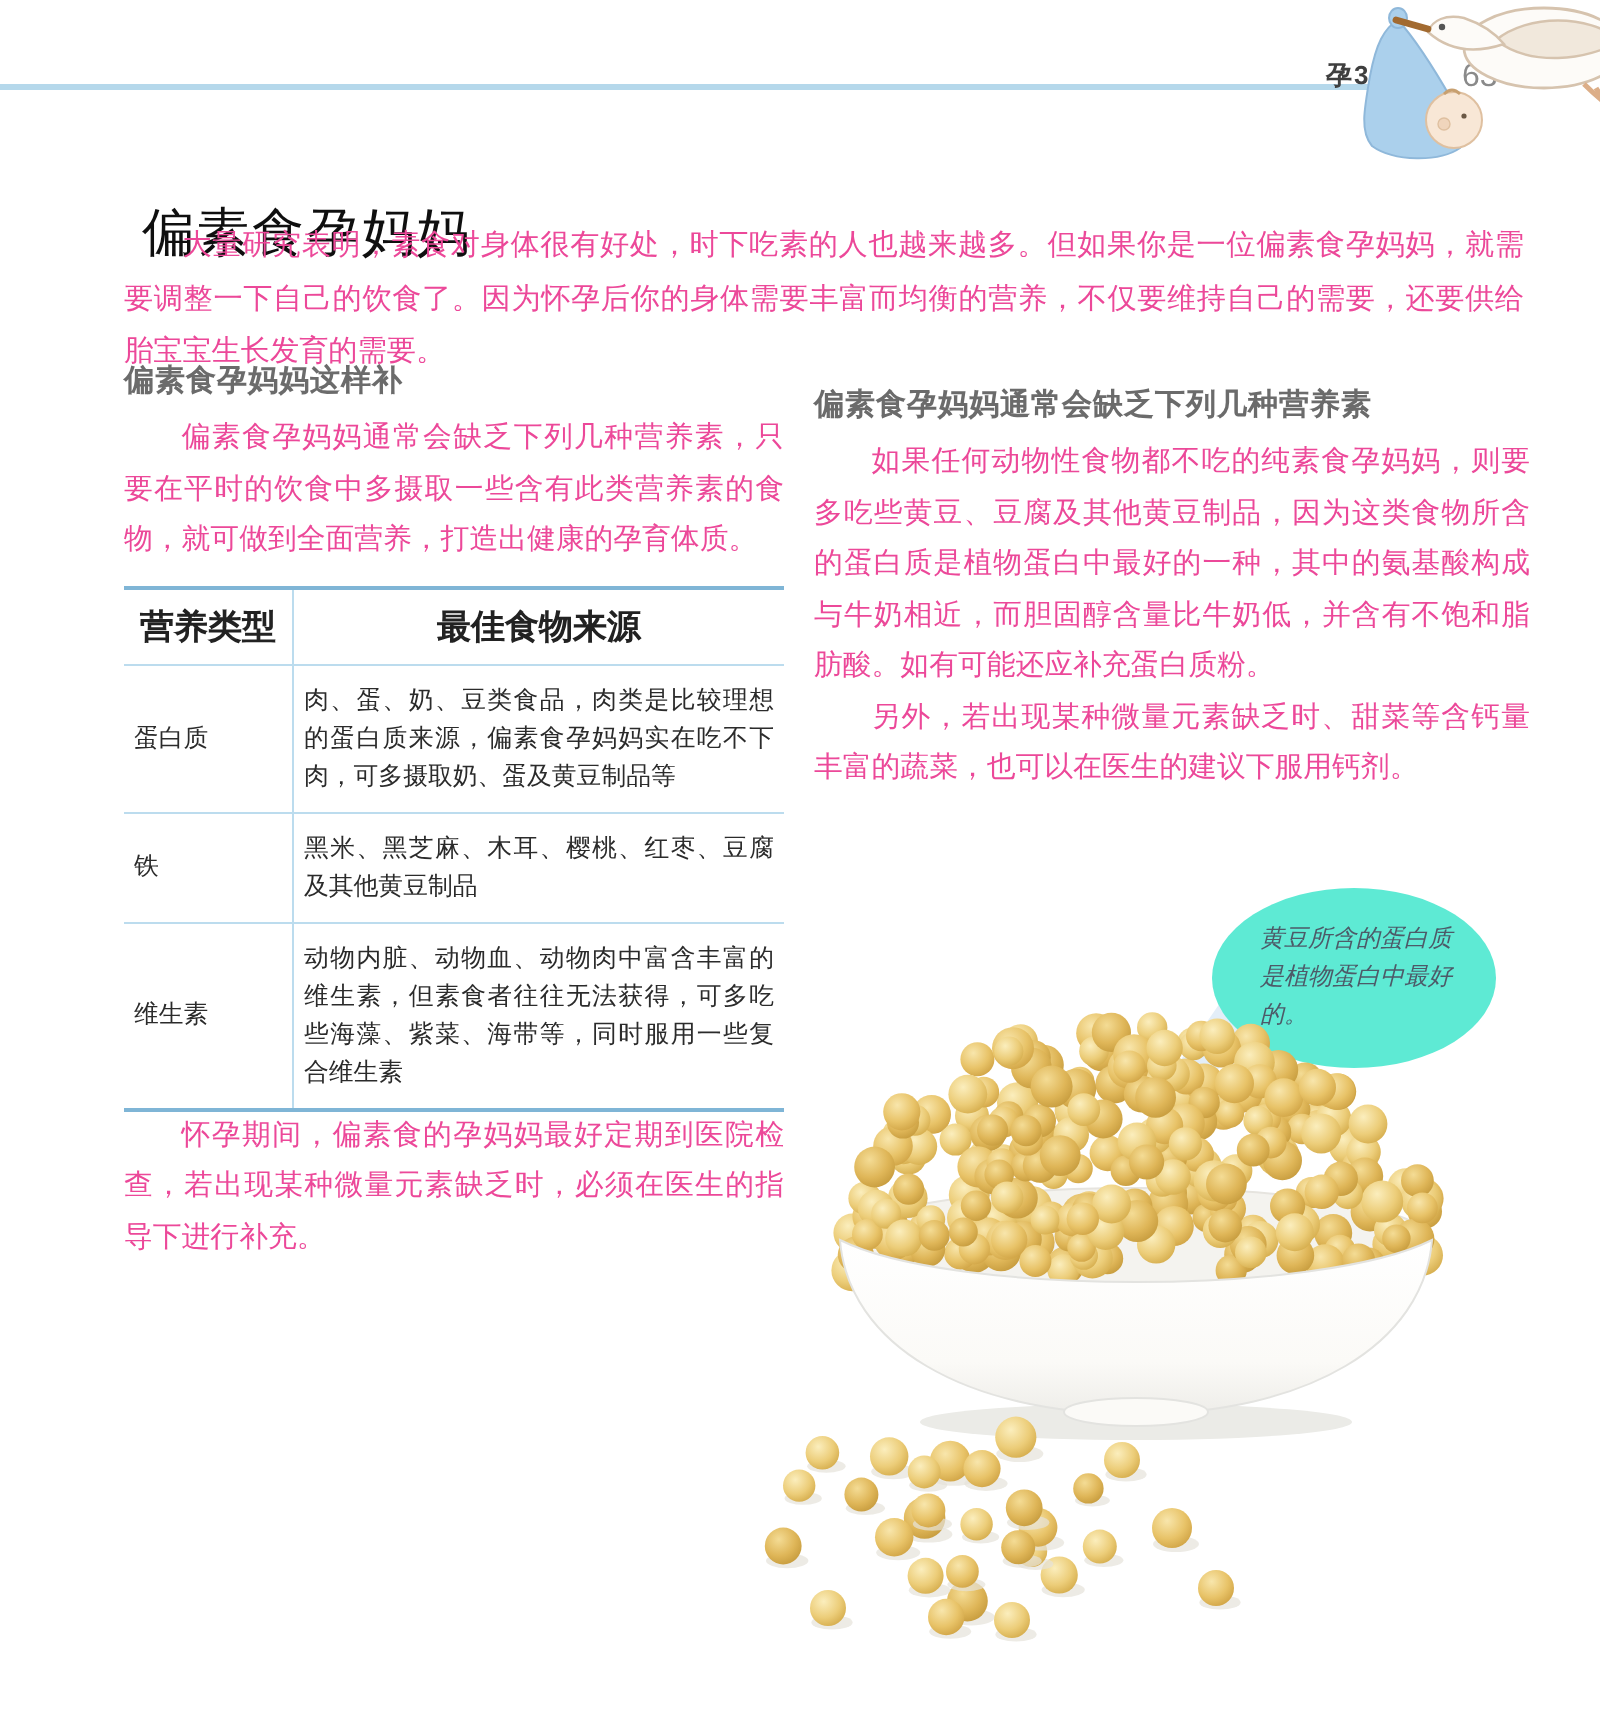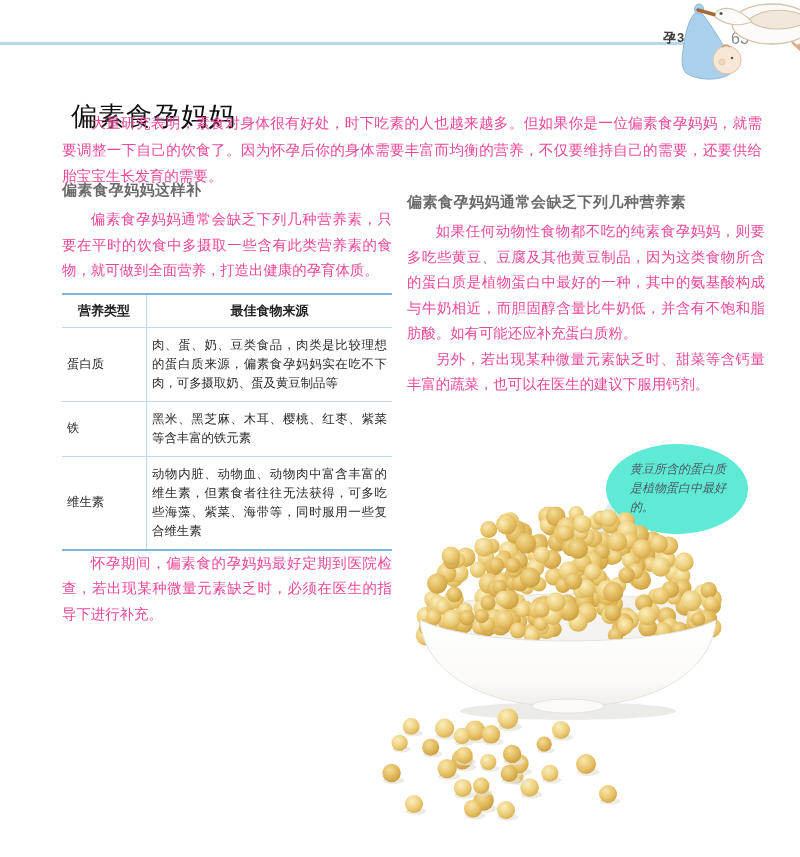--- a/index.html
+++ b/index.html
@@ -19,21 +19,21 @@
 
   
   .col-left{position:absolute;left:62px;top:181px;width:330px;}
   .col-right{position:absolute;left:407px;top:193px;width:358px;}
   .subhead{margin:0 0 7px 0;font-size:15px;font-weight:bold;color:#6b6b6b;letter-spacing:0.5px;}
   .col-left p.body,.col-right p.body{font-size:14.4px;line-height:25.5px;}
 
   
   table.nutrients{width:100%;border-collapse:collapse;margin-top:9px;
     border-top:2px solid #7fb5d6;border-bottom:2px solid #7fb5d6;}
-  table.nutrients th{font-size:13px;font-weight:bold;color:#222;padding:7px 4px;
+  table.nutrients th{font-size:17px;font-weight:bold;color:#222;padding:7px 4px;
     border-bottom:1px solid #bcdcee;}
   table.nutrients td{font-size:12.4px;line-height:19px;color:#2b2b2b;padding:8px 5px;
     border-bottom:1px solid #bcdcee;text-align:justify;}
   table.nutrients tr:last-child td{border-bottom:none;}
   .c-type{width:74px;text-align:center;border-right:1px solid #bcdcee;}
   .closing{margin-top:13px;}
 
   
   .bubble{position:absolute;left:606px;top:444px;width:142px;height:90px;background:#5eead4;
     border-radius:50%;z-index:1;}
@@ -87,21 +87,21 @@
           <tr>
         <th class="c-type">营养类型</th>
         <th>最佳食物来源</th>
       </tr>
       <tr>
         <td class="c-type">蛋白质</td>
         <td>肉、蛋、奶、豆类食品，肉类是比较理想的蛋白质来源，偏素食孕妈妈实在吃不下肉，可多摄取奶、蛋及黄豆制品等</td>
       </tr>
       <tr>
         <td class="c-type">铁</td>
-        <td>黑米、黑芝麻、木耳、樱桃、红枣、紫菜等含丰富的铁元素</td>
+        <td>黑米、黑芝麻、木耳、樱桃、红枣、豆腐及其他黄豆制品</td>
       </tr>
       <tr>
         <td class="c-type">维生素</td>
         <td>动物内脏、动物血、动物肉中富含丰富的维生素，但素食者往往无法获得，可多吃些海藻、紫菜、海带等，同时服用一些复合维生素</td>
       </tr>
     </tbody>
       </table>
     <p class="body closing">怀孕期间，偏素食的孕妈妈最好定期到医院检查，若出现某种微量元素缺乏时，必须在医生的指导下进行补充。</p>
   </div>
 

